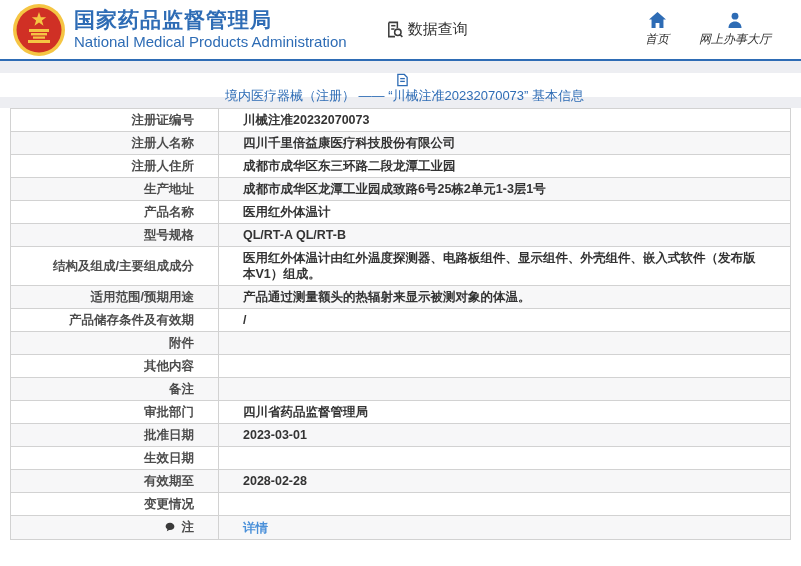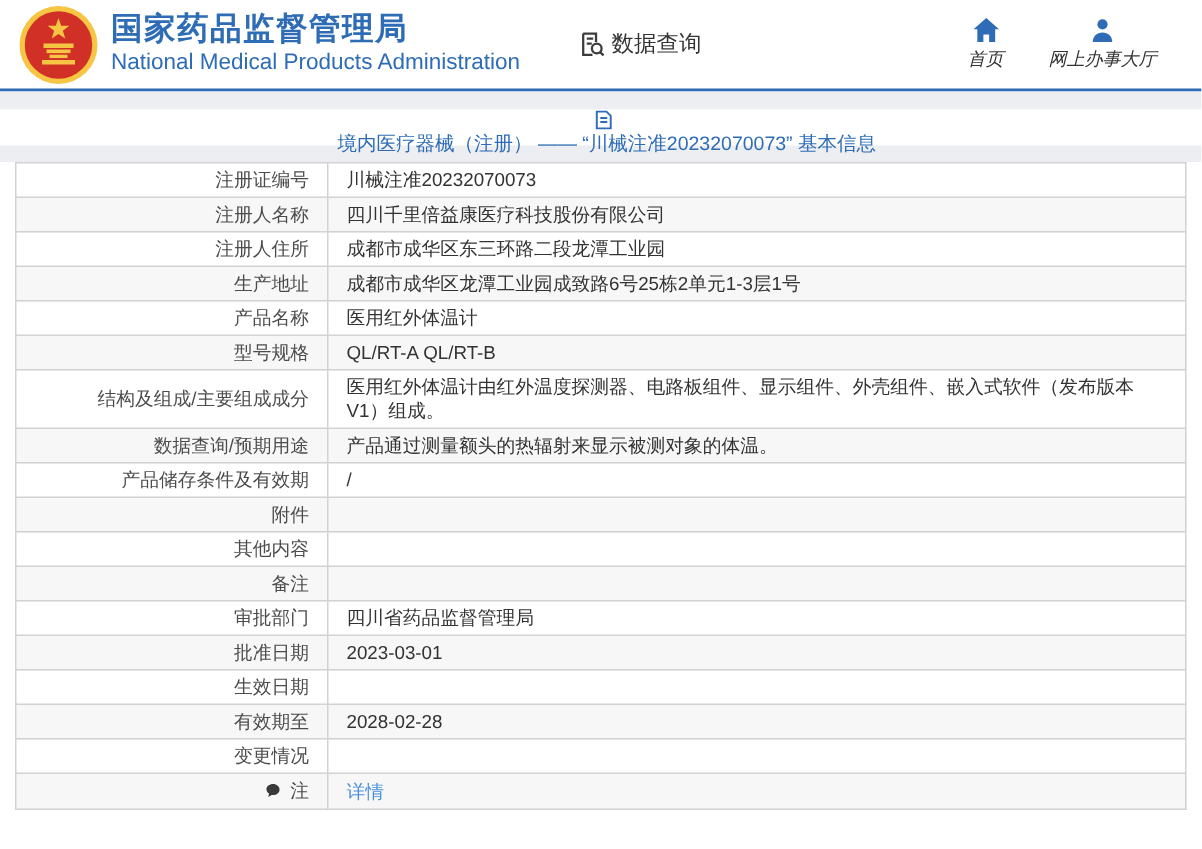--- a/index.html
+++ b/index.html
@@ -43,22 +43,22 @@
   }
   .breadcrumb svg{margin-right:4px;flex:0 0 auto;}
   
   .table-wrap{background:#fff;padding:0 10px;}
   table.info{
     width:100%;border-collapse:collapse;
     font-size:12.5px;border:1px solid #c3c3c3;
   }
   table.info th, table.info td{
     border:1px solid var(--border);
-    padding:3px 12px;height:22px;vertical-align:middle;
-    font-weight:normal;line-height:16px;
+    padding:3px 24px;height:22px;vertical-align:middle;
+    font-weight:bold;line-height:16px;
   }
   table.info th{
     width:208px;text-align:right;color:#4c4c4c;white-space:nowrap;
   }
   table.info td{text-align:left;color:#333;}
   table.info tr:nth-child(even){background:var(--row-alt);}
   .value-link{color:var(--link);text-decoration:none;cursor:pointer;}
   .note-icon{display:inline-block;margin-right:3px;vertical-align:-1px;}
 </style>
 </head>
@@ -189,21 +189,21 @@
       <span class="label-text">结构及组成/主要组成成分</span>
     </th>
     <td class="value-cell">
       <span class="value-text">医用红外体温计由红外温度探测器、电路板组件、显示组件、外壳组件、嵌入式软件（发布版本V1）组成。</span>
       
     </td>
   </tr>
         <tr>
     <th class="label-cell">
       
-      <span class="label-text">数据查询/预期用途</span>
+      <span class="label-text">适用范围/预期用途</span>
     </th>
     <td class="value-cell">
       <span class="value-text">产品通过测量额头的热辐射来显示被测对象的体温。</span>
       
     </td>
   </tr>
         <tr>
     <th class="label-cell">
       
       <span class="label-text">产品储存条件及有效期</span>

